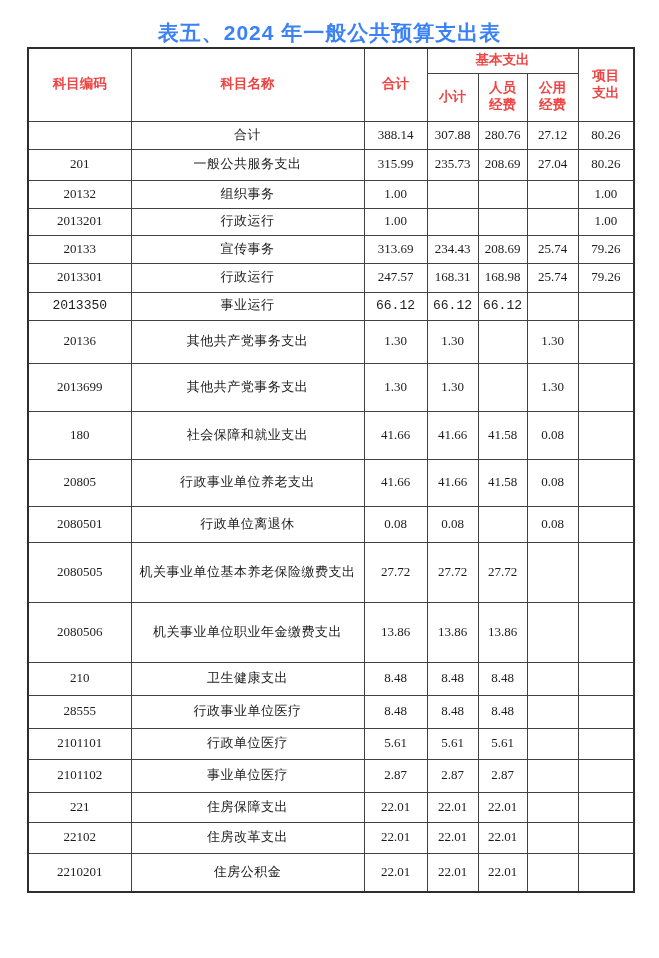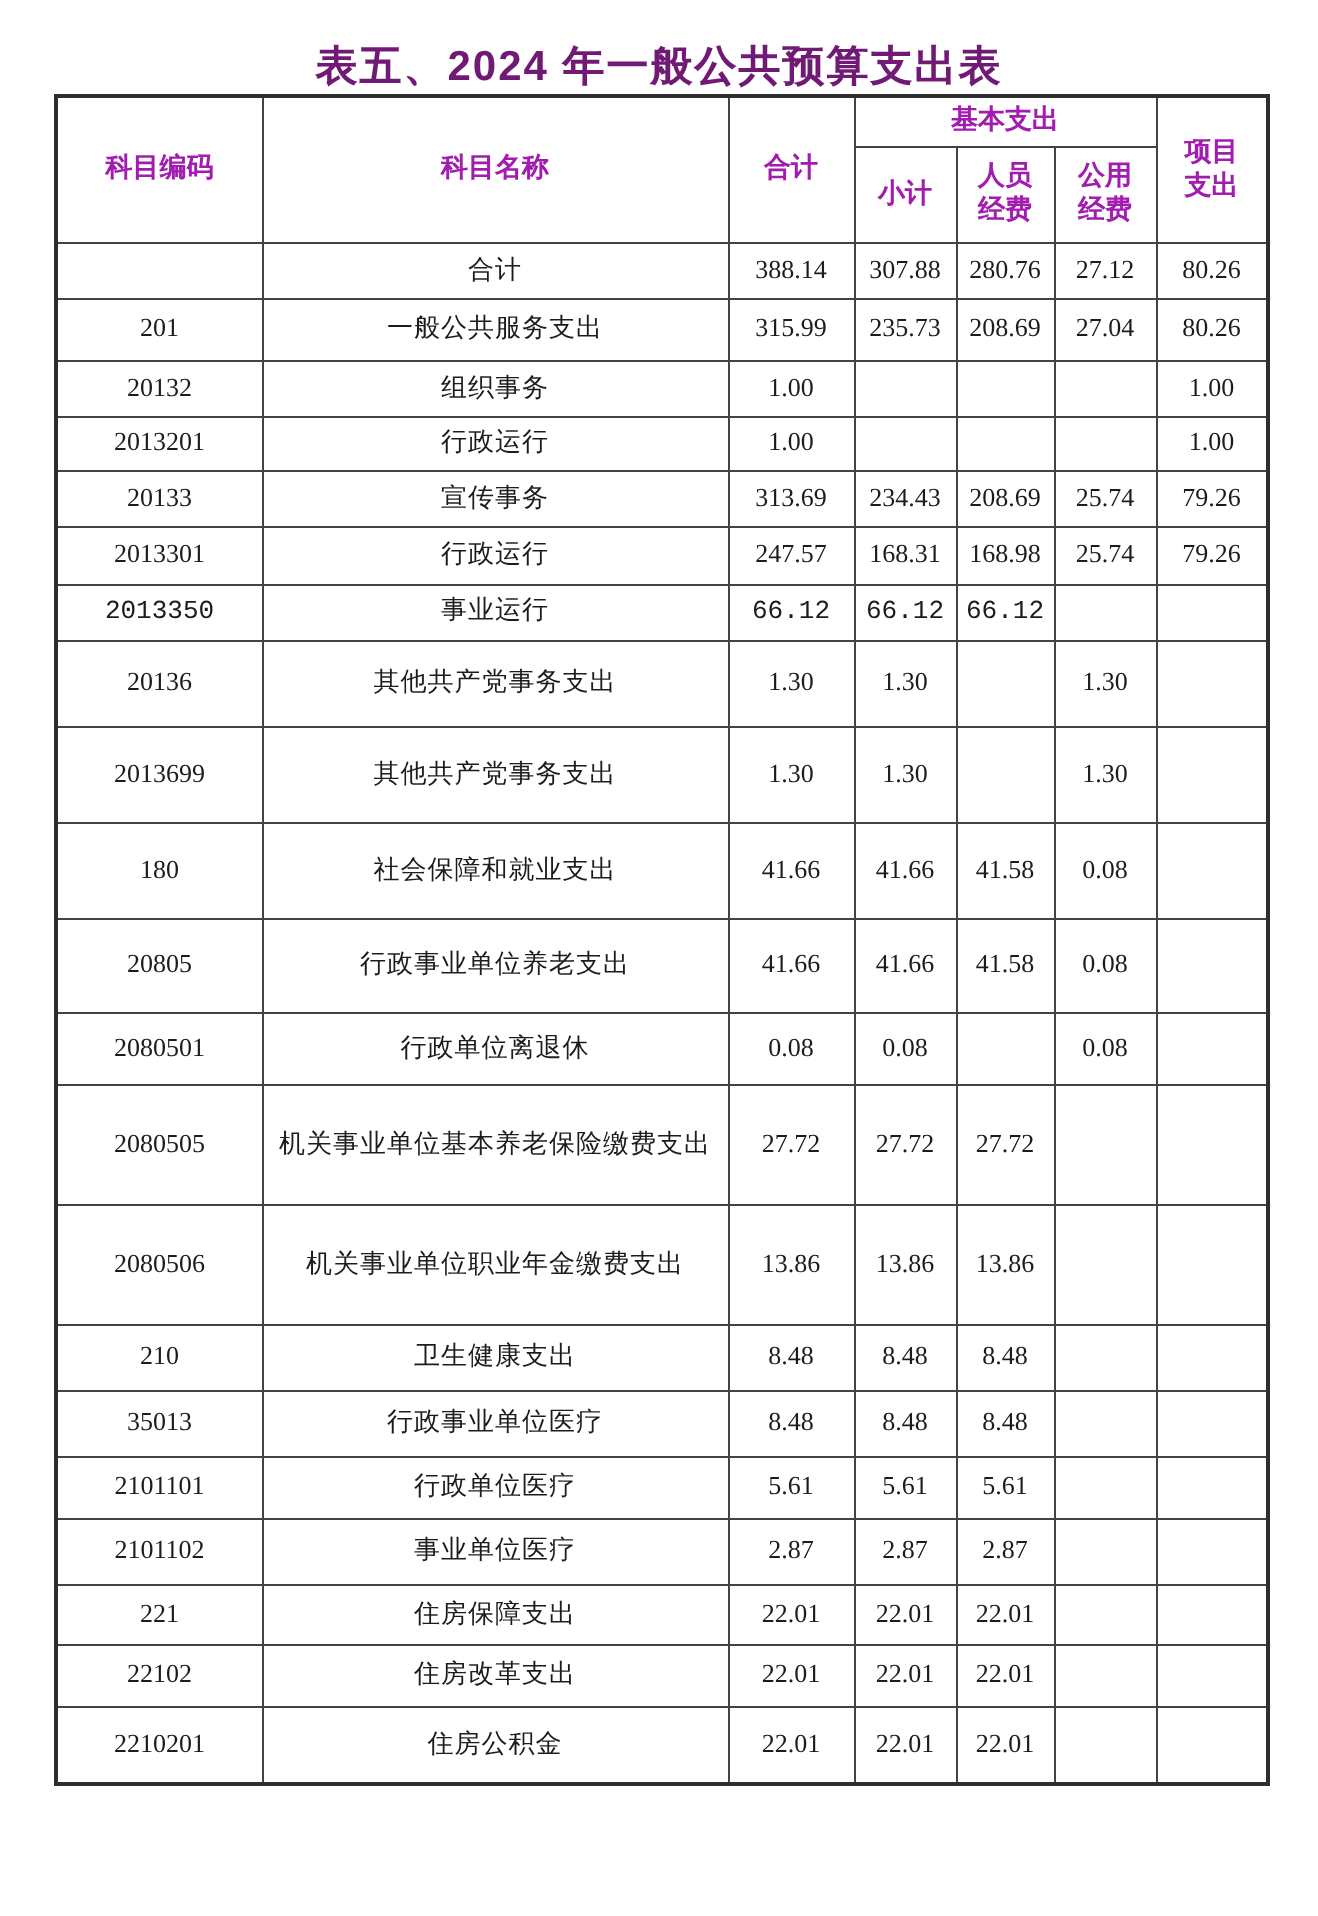--- a/index.html
+++ b/index.html
@@ -20,21 +20,21 @@
     position: relative;
   }
   .title {
     margin: 0;
     padding-top: 19px;
     text-align: center;
     font-family: "Liberation Sans", "DejaVu Sans", sans-serif;
     font-weight: bold;
     font-size: 21px;
     letter-spacing: 1px;
-    color: #701a75;
+    color: #3b82f6;
   }
   .meta-row {
     width: 606px;
     margin: 9px 0 5px 27px;
     display: flex;
     justify-content: space-between;
     align-items: flex-end;
     font-size: 14px;
     color: #241c18;
   }
@@ -52,21 +52,21 @@
     vertical-align: middle;
     padding: 1px 2px;
     font-size: 13px;
     overflow: hidden;
     line-height: 1.25;
   }
   table.budget th {
     font-family: "Liberation Sans", "DejaVu Sans", sans-serif;
     font-weight: bold;
     font-size: 13.5px;
-    color: #a21caf;
+    color: #ef4444;
   }
   thead tr.head-top { height: 25px; }
   thead tr.head-sub { height: 48px; }
   .two-line { white-space: pre-line; }
   td.cell-name { letter-spacing: 0.5px; }
   td { color: #1c1c1c; }
 </style>
 </head>
 <body>
 
@@ -232,21 +232,21 @@
         <tr style="height: 33px;">
           <td class="cell-code">210</td>
           <td class="cell-name">卫生健康支出</td>
           <td class="cell-total">8.48</td>
           <td class="cell-subtotal">8.48</td>
           <td class="cell-personnel">8.48</td>
           <td class="cell-public"></td>
           <td class="cell-project"></td>
         </tr>
         <tr style="height: 33px;">
-          <td class="cell-code">35013</td>
+          <td class="cell-code">28555</td>
           <td class="cell-name">行政事业单位医疗</td>
           <td class="cell-total">8.48</td>
           <td class="cell-subtotal">8.48</td>
           <td class="cell-personnel">8.48</td>
           <td class="cell-public"></td>
           <td class="cell-project"></td>
         </tr>
         <tr style="height: 31px;">
           <td class="cell-code">2101101</td>
           <td class="cell-name">行政单位医疗</td>

